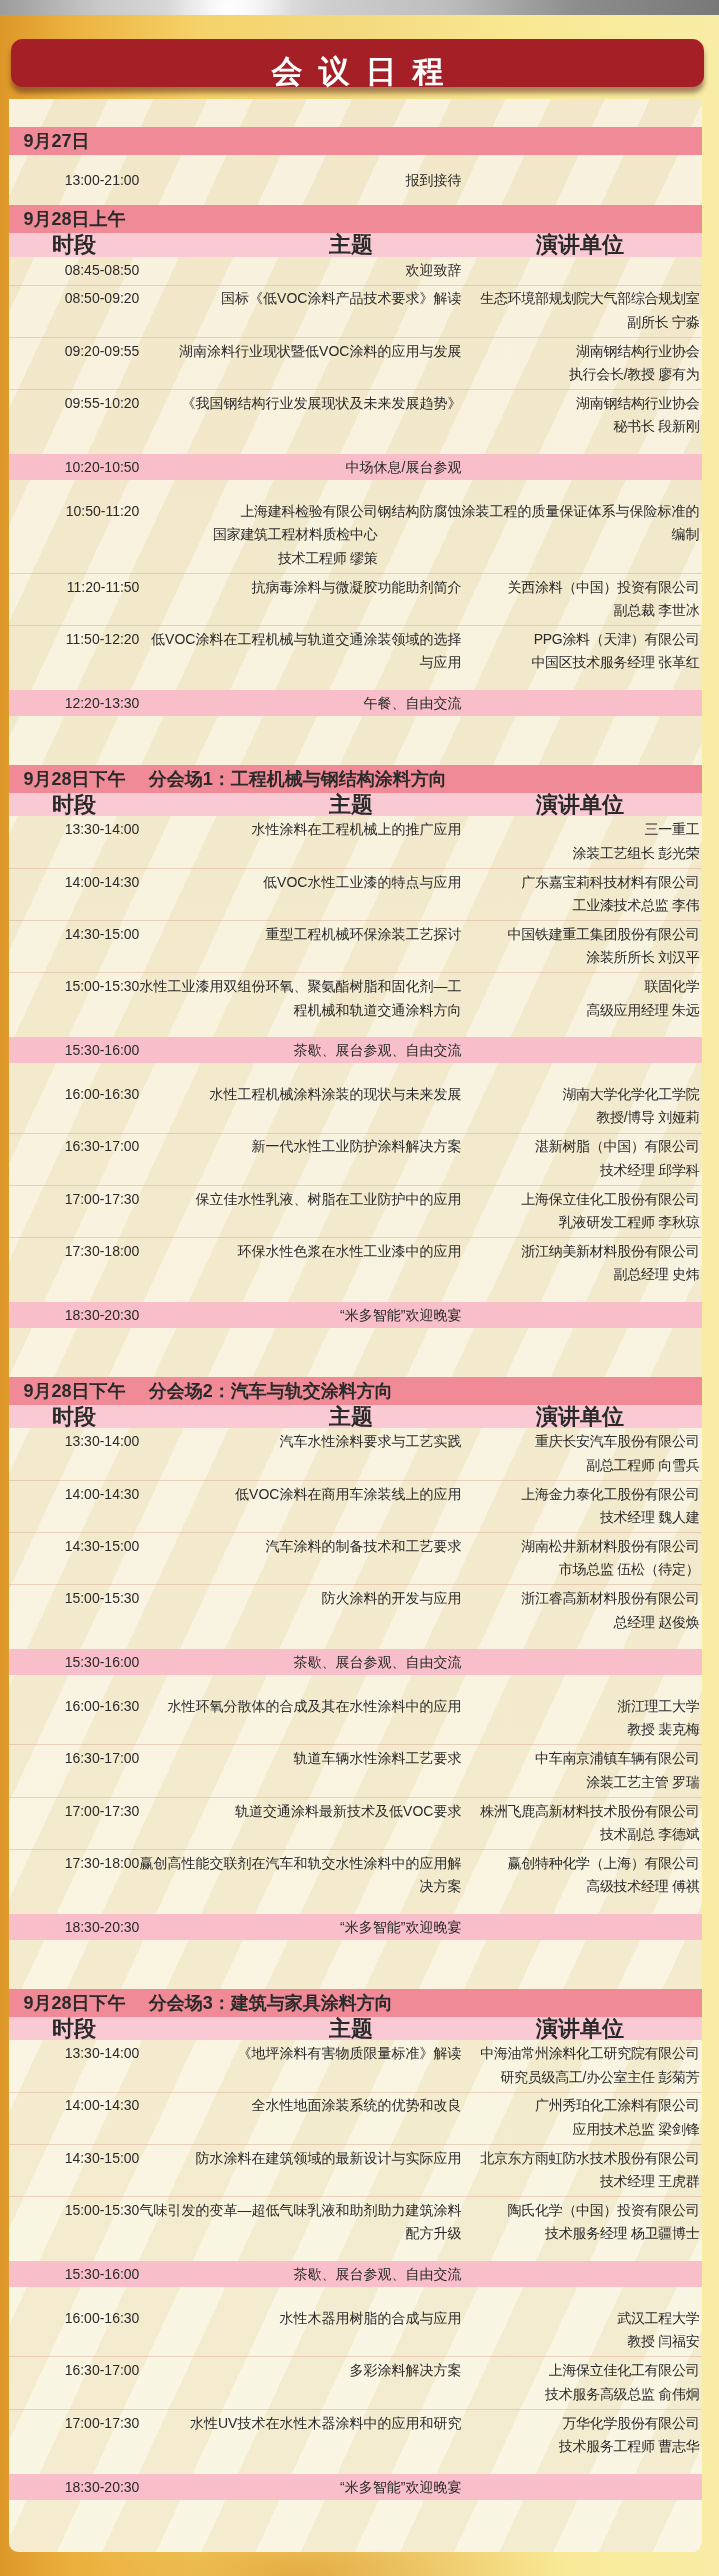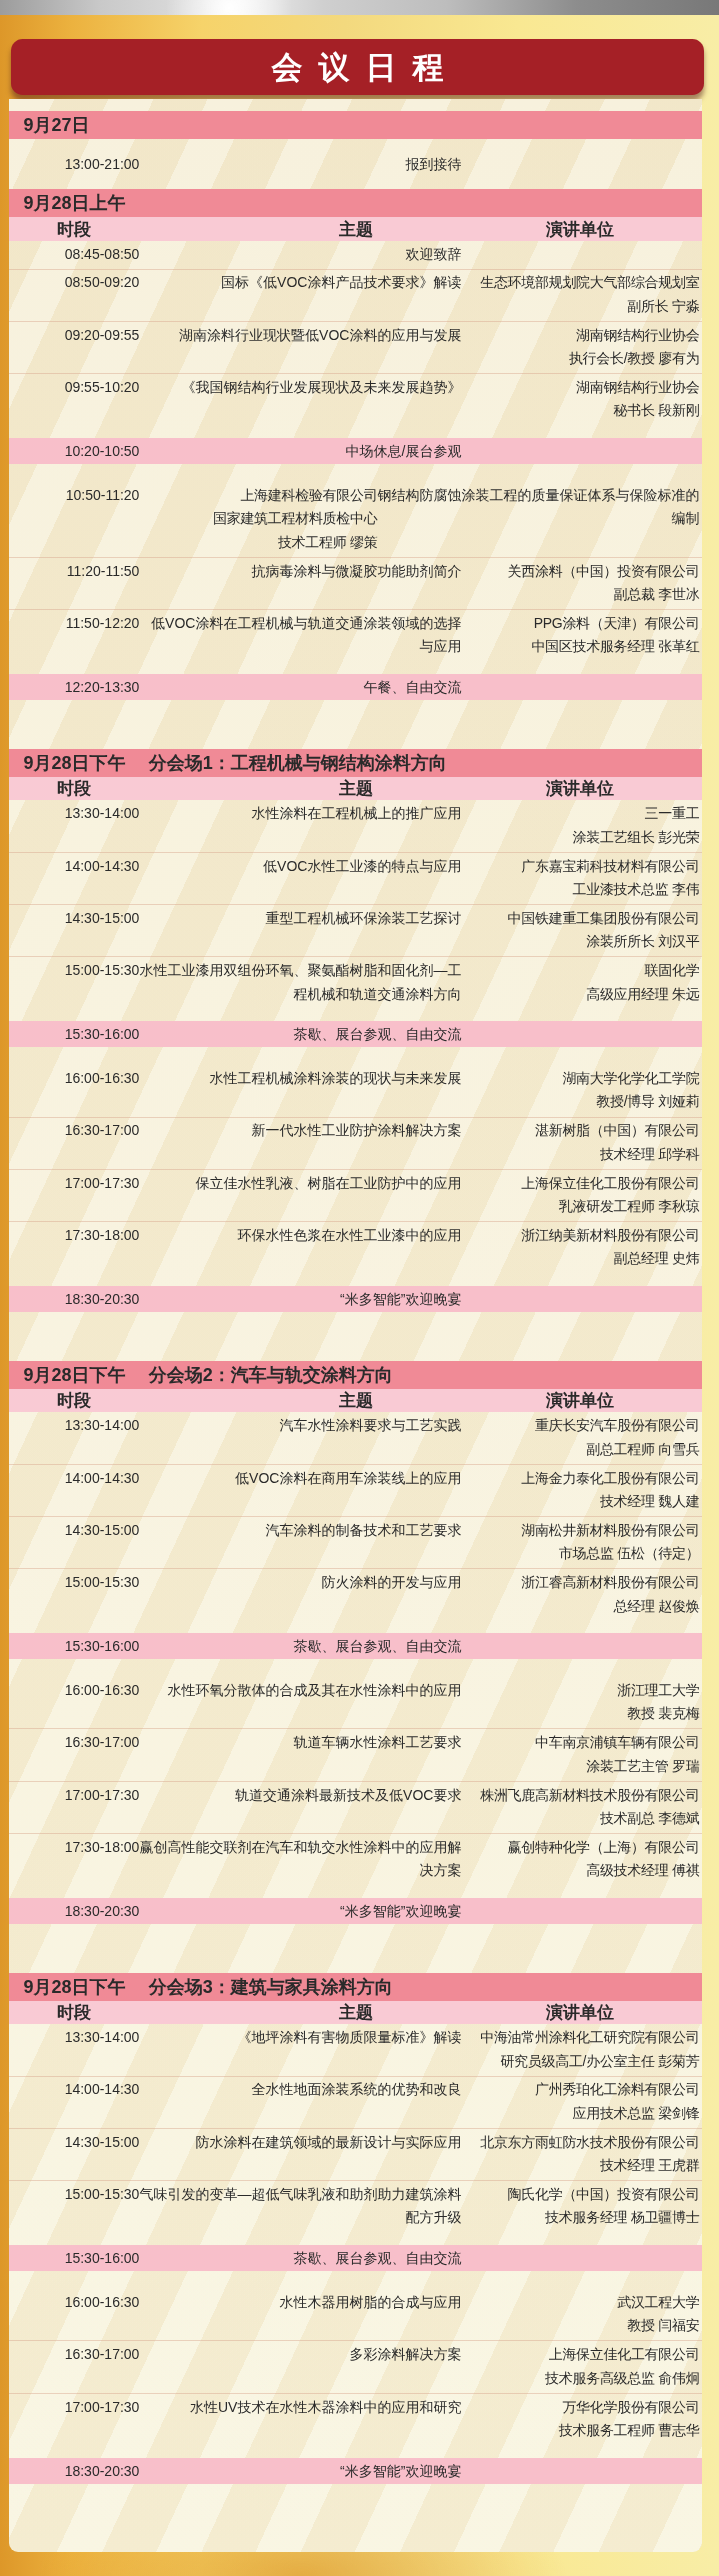--- a/index.html
+++ b/index.html
@@ -11,51 +11,51 @@
       radial-gradient(ellipse 378px 144px at 42% 100%, rgba(216,138,24,.55), rgba(216,138,24,0) 70%),
       linear-gradient(to right,#dd9729 0,#ecb23f 10%,#f6d36a 28%,#f3d97e 48%,#f9e892 72%,#f8eda6 100%);
   }
   .metal-band{
     position:absolute;top:0;left:0;width:720px;height:15.3px;
     background:
       radial-gradient(circle at 229px 8px, #ffffff 0, rgba(255,255,255,.85) 9px, rgba(255,255,255,0) 63px),
       linear-gradient(to right,#9c9c9c 0,#c9c9c9 14%,#dedede 28%,#efefef 33%,#cfcfcf 45%,#bdbdbd 62%,#8d8d8d 80%,#787878 100%);
   }
   .title-bar{
-    position:absolute;left:10.8px;right:16px;top:39px;height:56px;
+    position:absolute;left:10.8px;right:16px;top:39px;height:48px;
     background:var(--accent-red,#a52026);
     border-radius:11.7px;
     box-shadow:0 5.4px 5.4px rgba(85,30,25,.5);
-    display:flex;align-items:center;justify-content:center;
+    display:flex;align-items:flex-end;justify-content:center;
   }
   .title-bar span{
     color:#fff;font-size:31px;font-weight:bold;
     letter-spacing:16px;padding-left:16px;line-height:1;
   }
   .panel{
     position:absolute;left:9px;top:99px;width:693px;bottom:24px;
     background:
       repeating-linear-gradient(115deg, rgba(255,255,255,.28) 0 41px, rgba(228,200,160,.14) 41px 90px),
       linear-gradient(to bottom,#f4ecd0,#f7f2d8);
     border-radius:0 0 9px 9px;
-    padding-top:12px;
+    padding-top:28px;
     box-sizing:border-box;
   }
   .section{margin:0;}
   .section.gap{margin-top:49px;}
   .sec-header{
     background:var(--section-pink,#f08a96);
     height:28px;display:flex;align-items:center;
     padding-left:14.4px;font-weight:bold;font-size:18px;
   }
   .sec-session{margin-left:23.4px;}
   .col-header{
     background:var(--colhdr-pink,#f9cad4);
     height:23.4px;display:flex;align-items:center;
-    font-weight:bold;font-size:17px;
+    font-weight:bold;font-size:22px;
   }
   .col-time{width:130px;text-align:center;}
   .col-topic{width:234px;text-align:right;}
   .col-org{margin-left:88px;width:238px;text-align:center;}
   .rows{}
   .row{display:flex;align-items:flex-start;padding:1.8px 0 2.7px;font-size:14px;line-height:23.4px;text-align:right;}
   .row.sep{border-top:0.9px solid rgba(214,165,140,.45);}
   .cell.time{width:116px;padding-left:14.4px;box-sizing:content-box;flex:none;}
   .cell.topic{width:322px;flex:none;}
   .cell.org{width:238px;flex:none;letter-spacing:-0.3px;}

